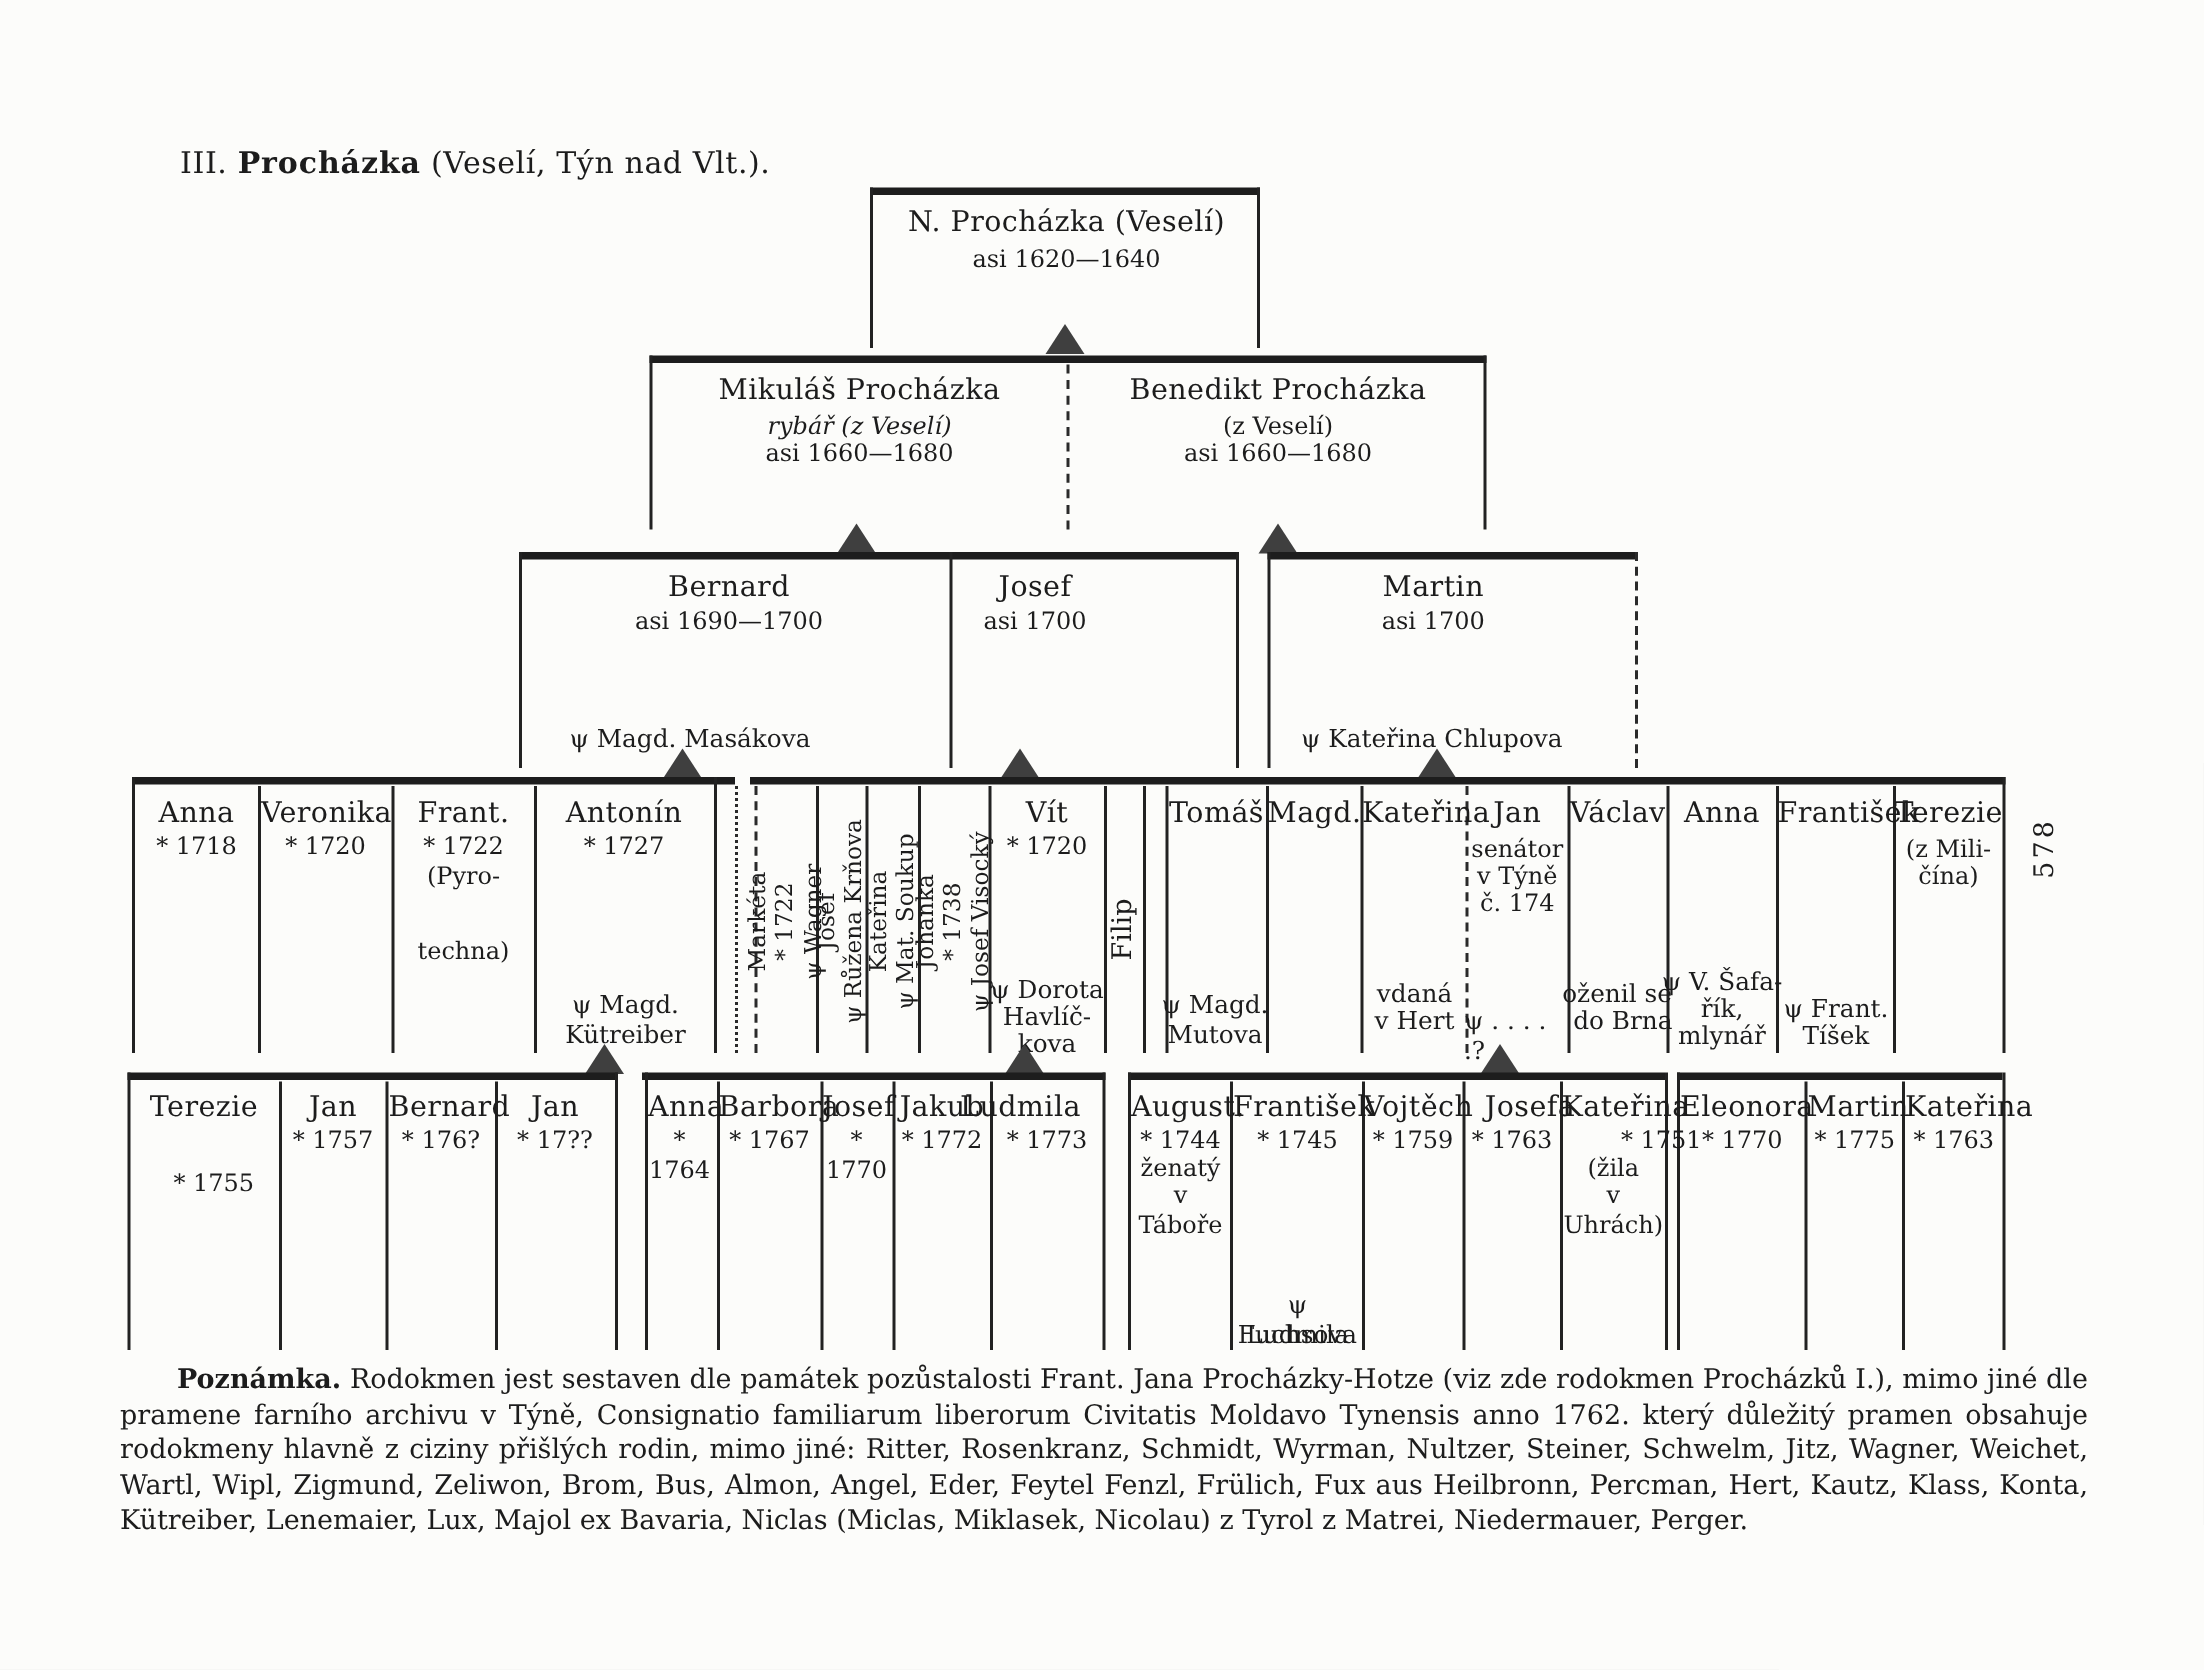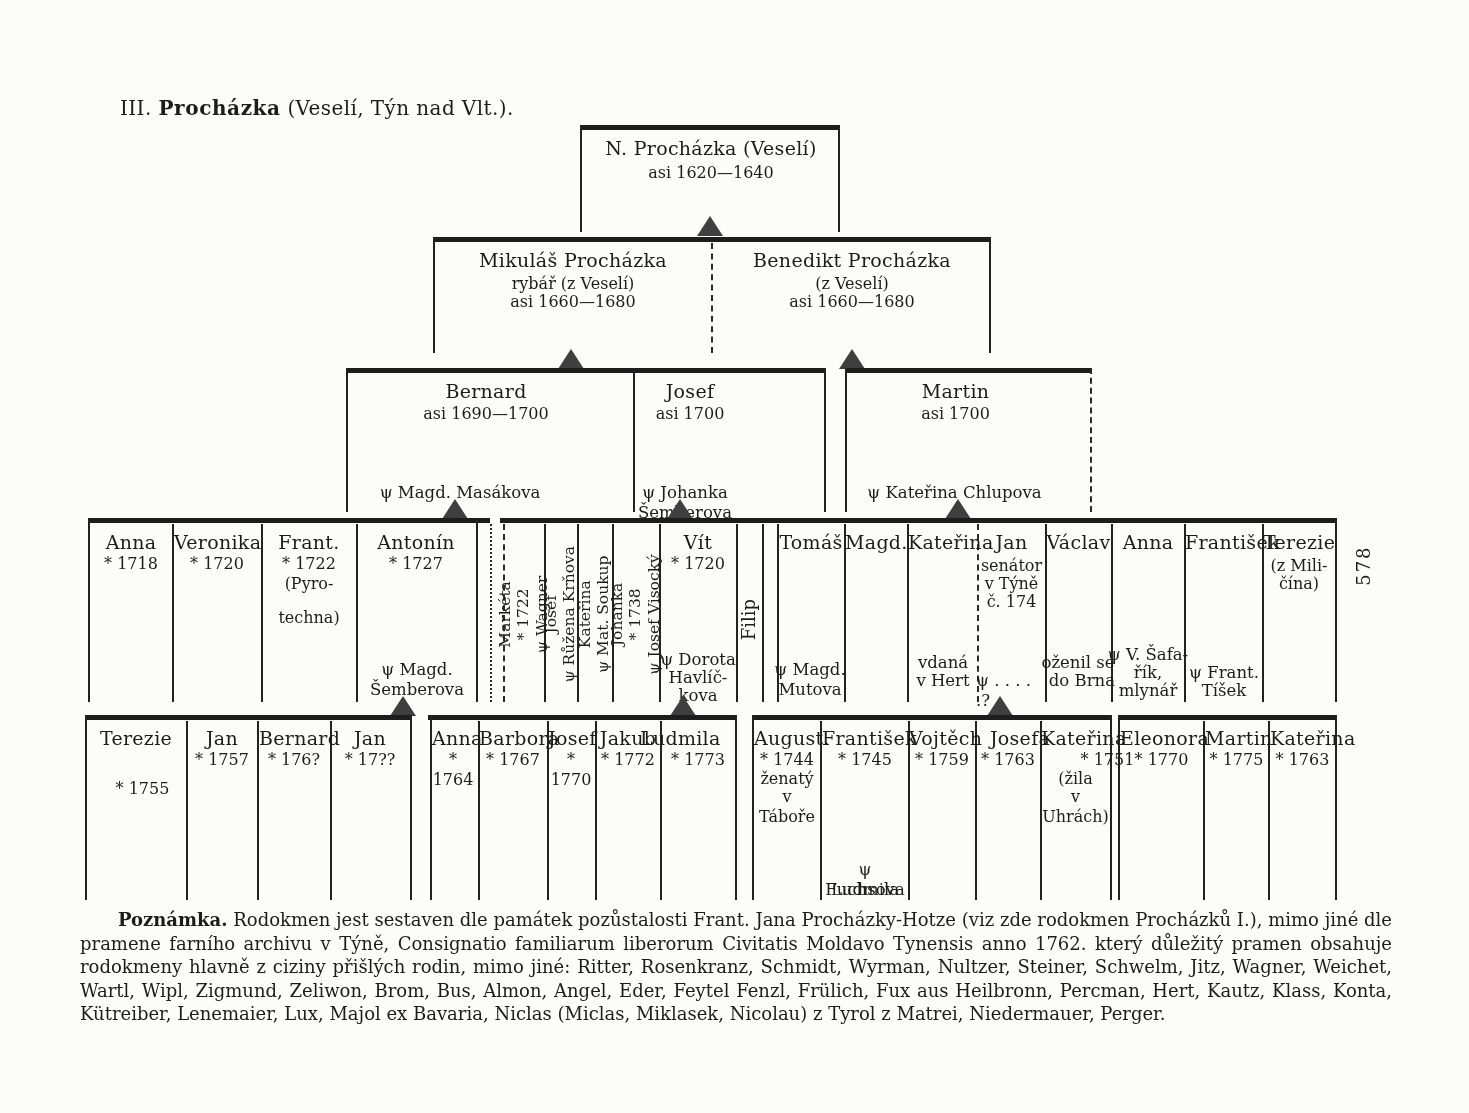--- a/index.html
+++ b/index.html
@@ -45,21 +45,21 @@
   <div class="vl" style="left:838px; top:125px; height:107px;"></div>
   <div class="c name" style="left:586px; top:137px; width:250px;">N. Procházka (Veselí)</div>
   <div class="c sub" style="left:586px; top:163px; width:250px;">asi 1620—1640</div>
   <div class="tri" style="left:697px; top:216px;"></div>
 
   <div class="bar" style="left:433px; top:237px; width:558px;"></div>
   <div class="vl" style="left:433px; top:237px; height:116px;"></div>
   <div class="vld" style="left:711px; top:243px; height:110px;"></div>
   <div class="vl" style="left:989px; top:237px; height:116px;"></div>
   <div class="c name" style="left:443px; top:249px; width:260px;">Mikuláš Procházka</div>
-  <div class="c sub" style="left:443px; top:274px; width:260px;">rybář (z Veselí)</div>
+  <div class="c sub" style="left:443px; top:274px; width:260px;font-style:italic;">rybář (z Veselí)</div>
   <div class="c sub" style="left:443px; top:292px; width:260px;">asi 1660—1680</div>
   <div class="c name" style="left:722px; top:249px; width:260px;">Benedikt Procházka</div>
   <div class="c sub" style="left:722px; top:274px; width:260px;">(z Veselí)</div>
   <div class="c sub" style="left:722px; top:292px; width:260px;">asi 1660—1680</div>
   <div class="tri" style="left:558px; top:349px;"></div>
   <div class="tri" style="left:839px; top:349px;"></div>
 
   <div class="bar" style="left:346px; top:368px; width:480px;"></div>
   <div class="bar" style="left:845px; top:368px; width:247px;"></div>
   <div class="vl" style="left:346px;  top:368px; height:144px;"></div>
@@ -67,21 +67,20 @@
   <div class="vl" style="left:824px;  top:368px; height:144px;"></div>
   <div class="vl" style="left:845px;  top:368px; height:144px;"></div>
   <div class="vld" style="left:1090px; top:368px; height:144px;"></div>
   <div class="c name" style="left:356px; top:380px; width:260px;">Bernard</div>
   <div class="c sub" style="left:356px; top:404px; width:260px;">asi 1690—1700</div>
   <div class="c name" style="left:605px; top:380px; width:170px;">Josef</div>
   <div class="c sub" style="left:605px; top:404px; width:170px;">asi 1700</div>
   <div class="c name" style="left:843px; top:380px; width:225px;">Martin</div>
   <div class="c sub" style="left:843px; top:404px; width:225px;">asi 1700</div>
   <div class="c sp" style="left:375px; top:483px; width:170px;">ψ Magd. Masákova</div>
-  <div class="c sp" style="left:595px; top:483px; width:180px;">ψ Johanka Šemberova</div>
   <div class="c sp" style="left:862px; top:483px; width:185px;">ψ Kateřina Chlupova</div>
   <div class="tri" style="left:442px; top:499px;"></div>
   <div class="tri" style="left:667px; top:499px;"></div>
   <div class="tri" style="left:945px; top:499px;"></div>
 
   <div class="bar" style="left:88px;  top:518px; width:402px;"></div>
   <div class="bar" style="left:500px; top:518px; width:837px;"></div>
 
   <div class="vl" style="left:88px;  top:518px; height:184px;"></div>
   <div class="vl" style="left:172px; top:524px; height:178px;"></div>
@@ -106,25 +105,25 @@
   <div class="vl" style="left:1262px; top:524px; height:178px;"></div>
   <div class="vl" style="left:1335px; top:518px; height:184px;"></div>
 
   <div class="c name" style="left:90px;  top:531px; width:82px;">Anna</div>
   <div class="c sub" style="left:90px;  top:554px; width:82px;">* 1718</div>
   <div class="c name" style="left:174px; top:531px; width:86px;">Veronika</div>
   <div class="c sub" style="left:174px; top:554px; width:86px;">* 1720</div>
   <div class="c name" style="left:263px; top:531px; width:92px;">Frant.</div>
   <div class="c sub" style="left:263px; top:554px; width:92px;">* 1722</div>
   <div class="c sub" style="left:263px; top:574px; width:92px;">(Pyro-</div>
-  <div class="c sub" style="left:263px; top:608px; width:92px;text-align:center;">techna)</div>
+  <div class="c sub" style="left:263px; top:624px; width:92px;text-align:center;">techna)</div>
   <div class="c name" style="left:358px; top:531px; width:116px;">Antonín</div>
   <div class="c sub" style="left:358px; top:554px; width:116px;">* 1727</div>
   <div class="c sp" style="left:362px; top:660px; width:110px;">ψ Magd.</div>
-  <div class="c sp" style="left:362px; top:680px; width:110px;">Šemberova</div>
+  <div class="c sp" style="left:362px; top:680px; width:110px;">Kütreiber</div>
 
   <div class="rcell" style="left:503px; top:530px; width:41px; height:168px;">
     <div class="rin">
       <div>Markéta</div>
         <div>* 1722</div>
         <div>ψ Wagner</div>
     </div>
   </div>
   <div class="rcell" style="left:544px; top:530px; width:33px; height:168px;">
     <div class="rin">

